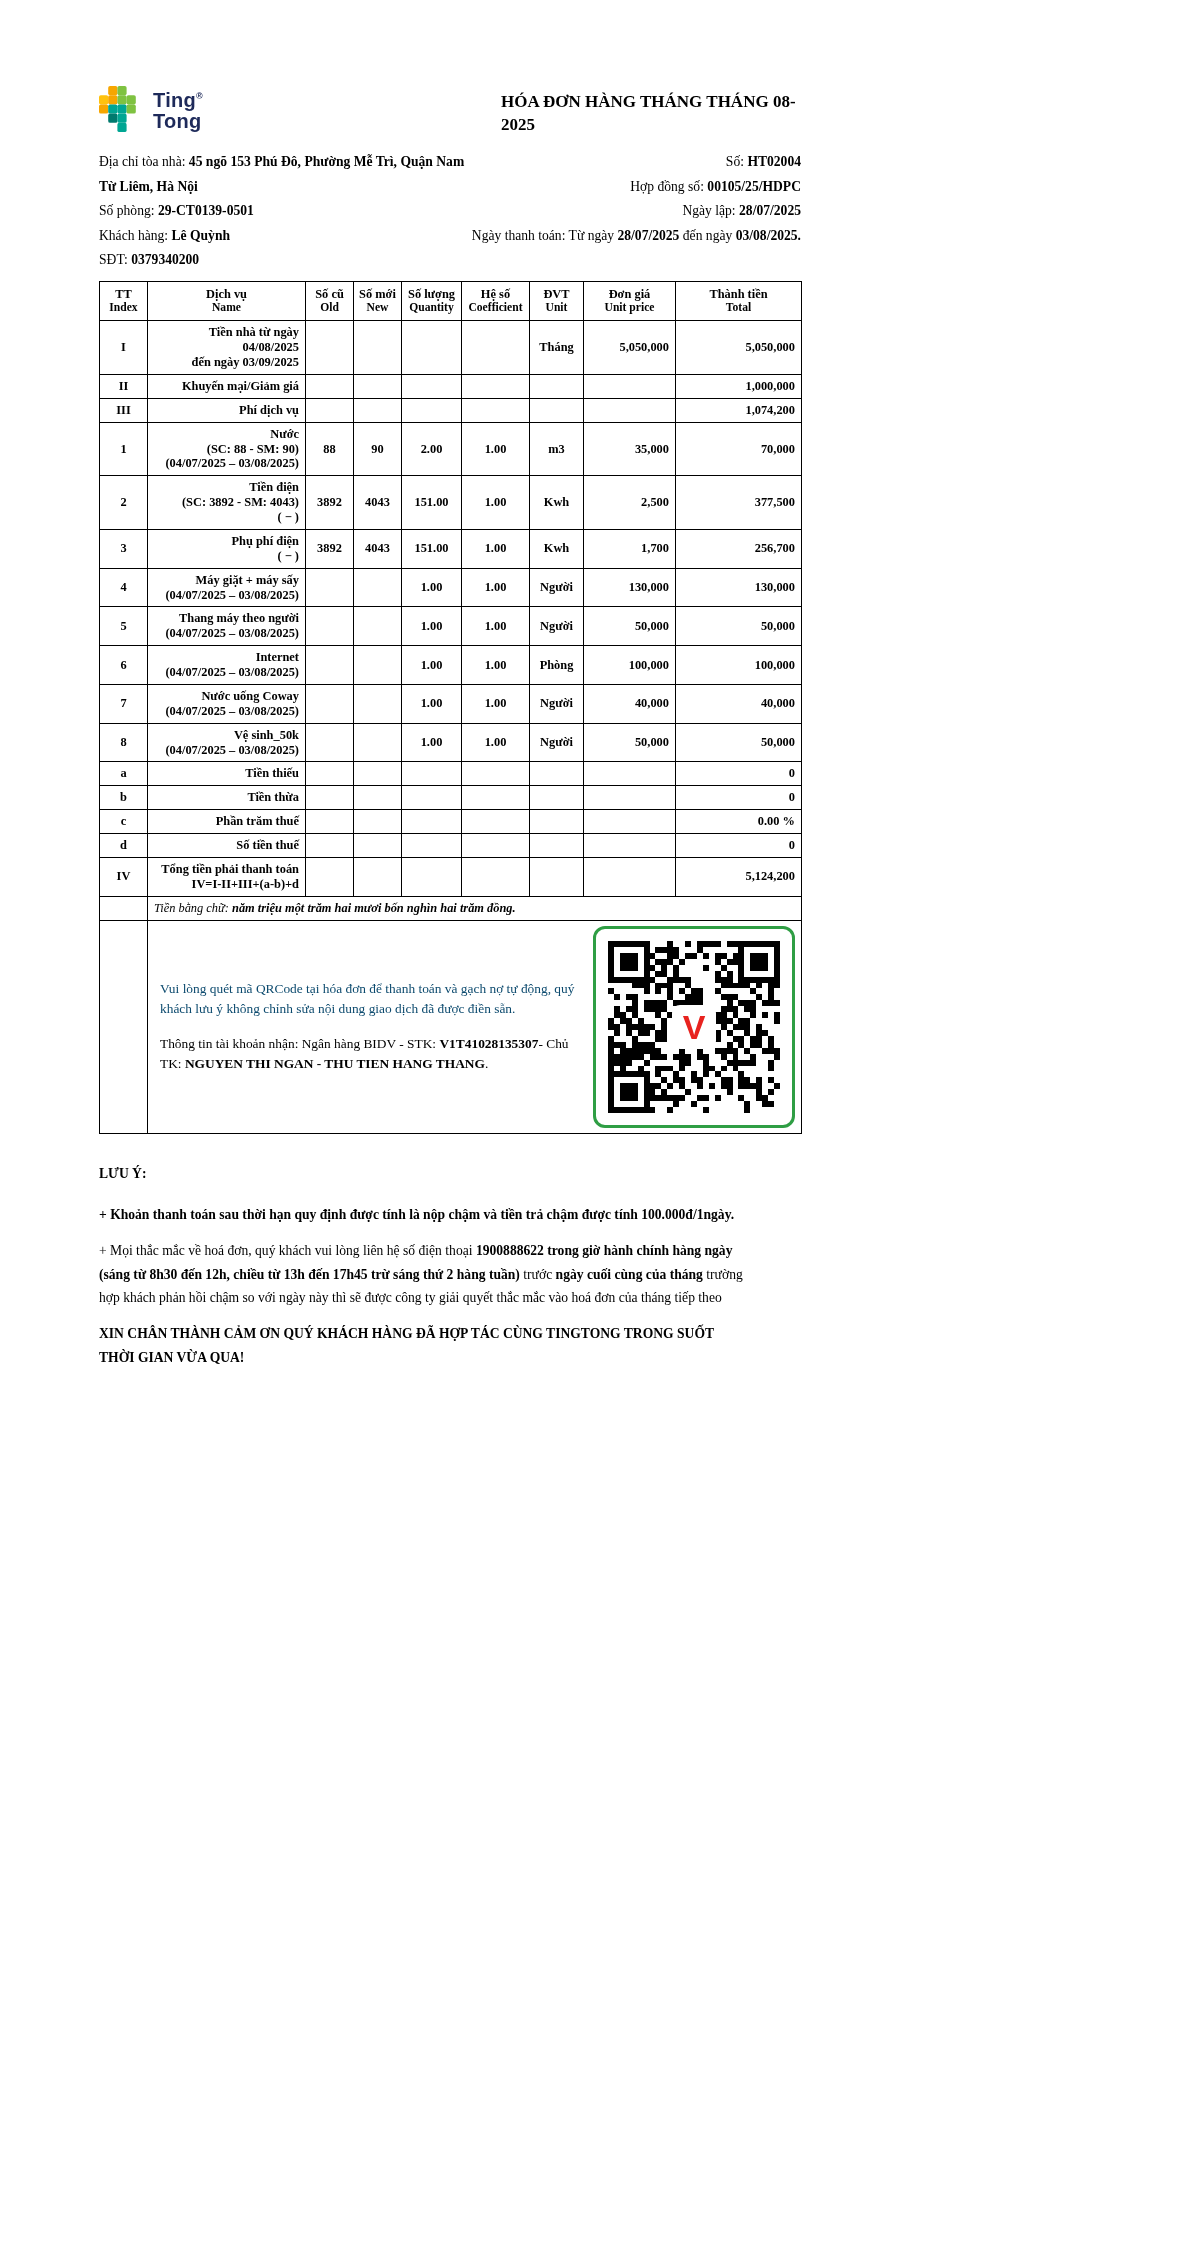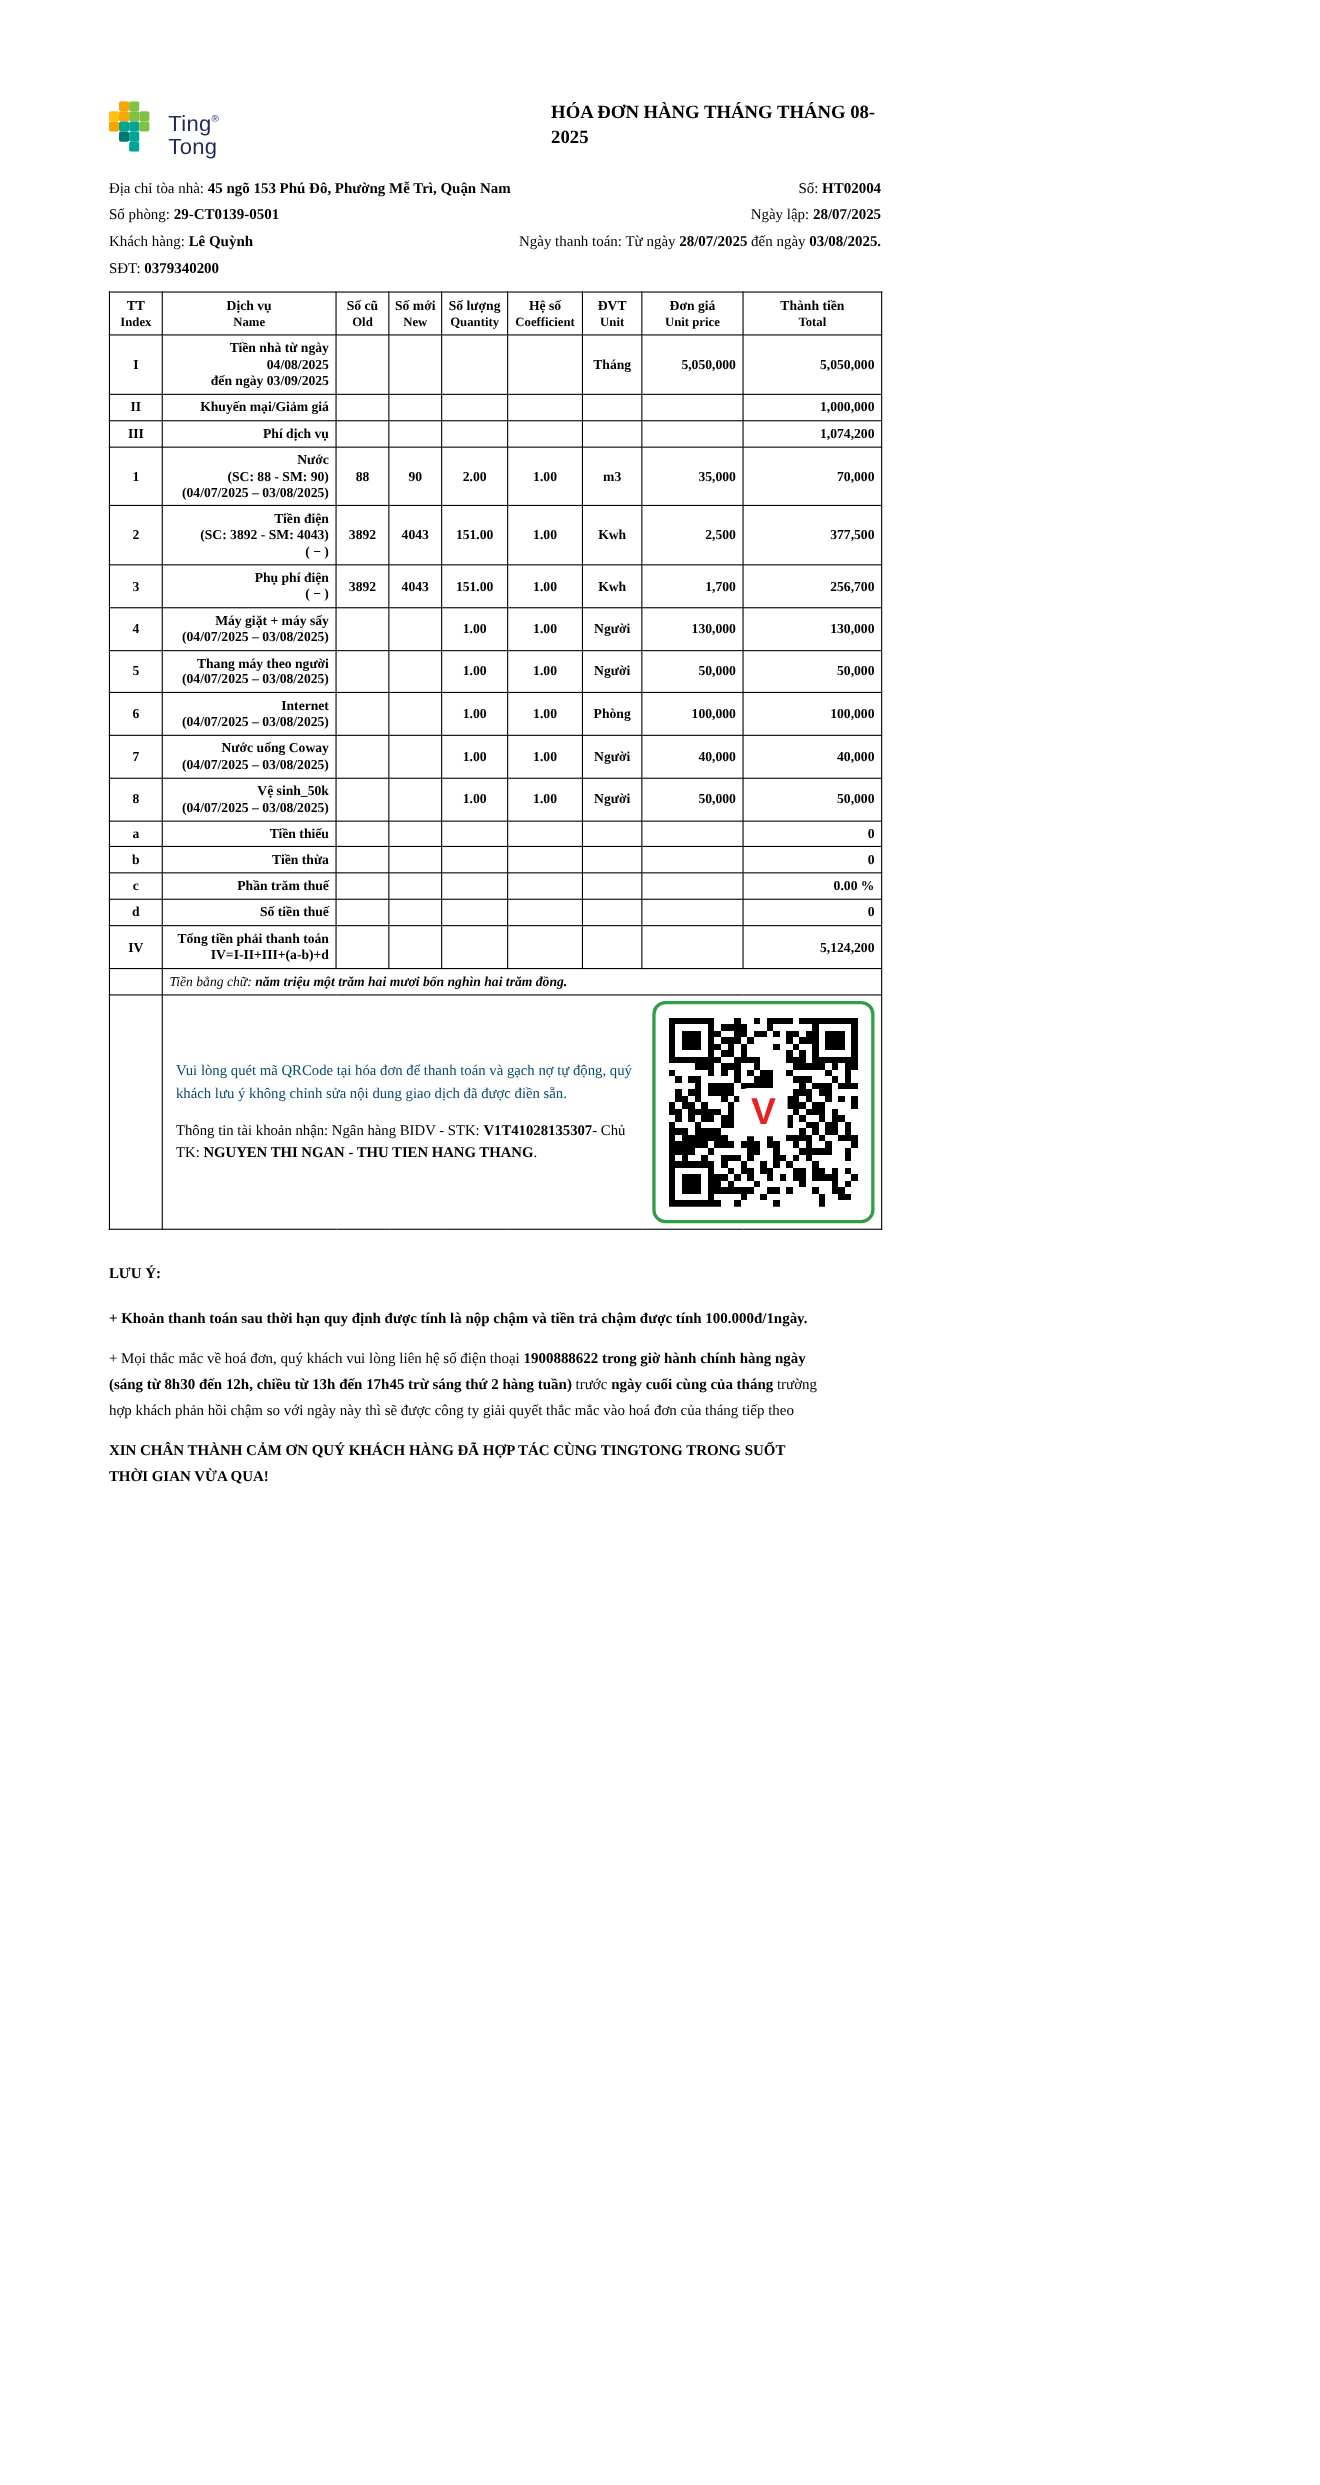--- a/index.html
+++ b/index.html
@@ -2,21 +2,21 @@
 <html><head>
 <meta charset="utf-8">
 <style>
   html,body{margin:0;padding:0;background:#ffffff;}
   .page{position:relative;width:1200px;height:2259px;background:#ffffff;font-family:"Liberation Serif",serif;color:#000;overflow:hidden;}
   .content{position:absolute;left:99px;top:86px;width:702px;}
 
   
   .top{display:flex;justify-content:space-between;align-items:flex-start;margin-bottom:14px;}
   .logo{display:flex;align-items:center;gap:8px;}
-  .logo-text{font-family:"Liberation Sans",sans-serif;font-weight:normal;color:#1e2a5a;font-size:20px;line-height:21px;letter-spacing:.3px;margin-top:12px;}
+  .logo-text{font-family:"Liberation Sans",sans-serif;font-weight:bold;color:#1e2a5a;font-size:20px;line-height:21px;letter-spacing:.3px;}
   .logo-text .reg{font-size:9px;vertical-align:super;}
   .doc-title{width:300px;text-align:left;font-weight:bold;font-size:17px;line-height:23px;padding-top:4px;}
 
   
   .meta{font-size:13.6px;}
   .meta-row{display:flex;justify-content:space-between;align-items:baseline;line-height:24.5px;}
   .meta b{font-weight:bold;}
 
   
   table.inv{border-collapse:collapse;table-layout:fixed;width:702px;margin-top:8px;font-size:12.4px;font-weight:bold;}
@@ -83,20 +83,24 @@
       <div class="doc-title">
         <div>HÓA ĐƠN HÀNG THÁNG THÁNG 08-</div>
         <div>2025</div>
       </div>
     </div>
 
     <div class="meta">
       <div class="meta-row">
         <span><span>Địa chỉ tòa nhà: </span><b>45 ngõ 153 Phú Đô, Phường Mễ Trì, Quận Nam</b></span>
         <span><span>Số: </span><b>HT02004</b></span>
+      </div>
+      <div class="meta-row">
+        <span><b>Từ Liêm, Hà Nội</b></span>
+        <span><span>Hợp đồng số: </span><b>00105/25/HDPC</b></span>
       </div>
       <div class="meta-row">
         <span><span>Số phòng: </span><b>29-CT0139-0501</b></span>
         <span><span>Ngày lập: </span><b>28/07/2025</b></span>
       </div>
       <div class="meta-row">
         <span><span>Khách hàng: </span><b>Lê Quỳnh</b></span>
         <span><span>Ngày thanh toán: Từ ngày </span><b>28/07/2025</b><span> đến ngày </span><b>03/08/2025.</b></span>
       </div>
       <div class="meta-row">

